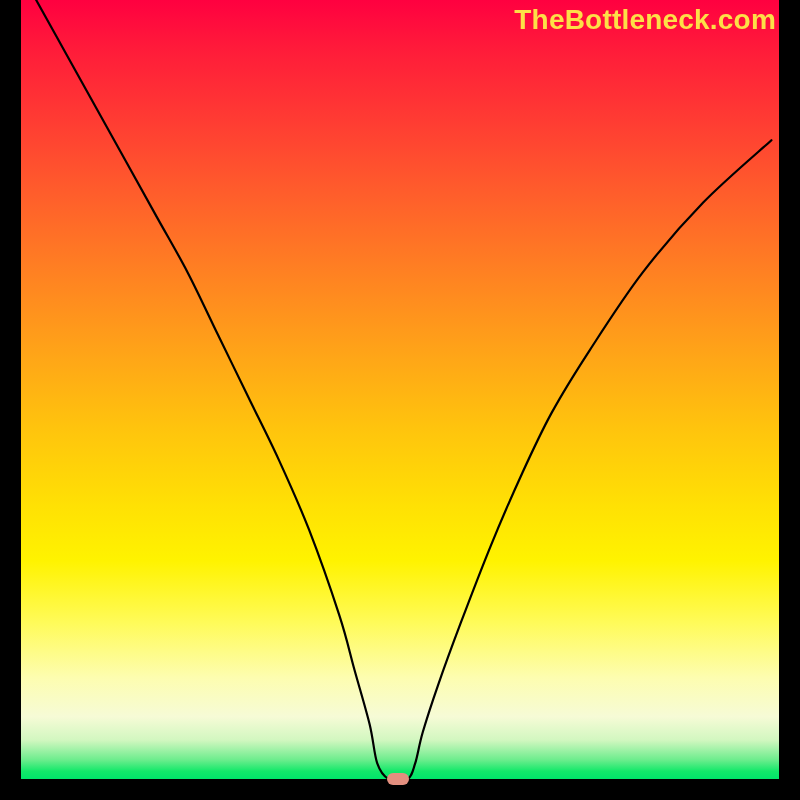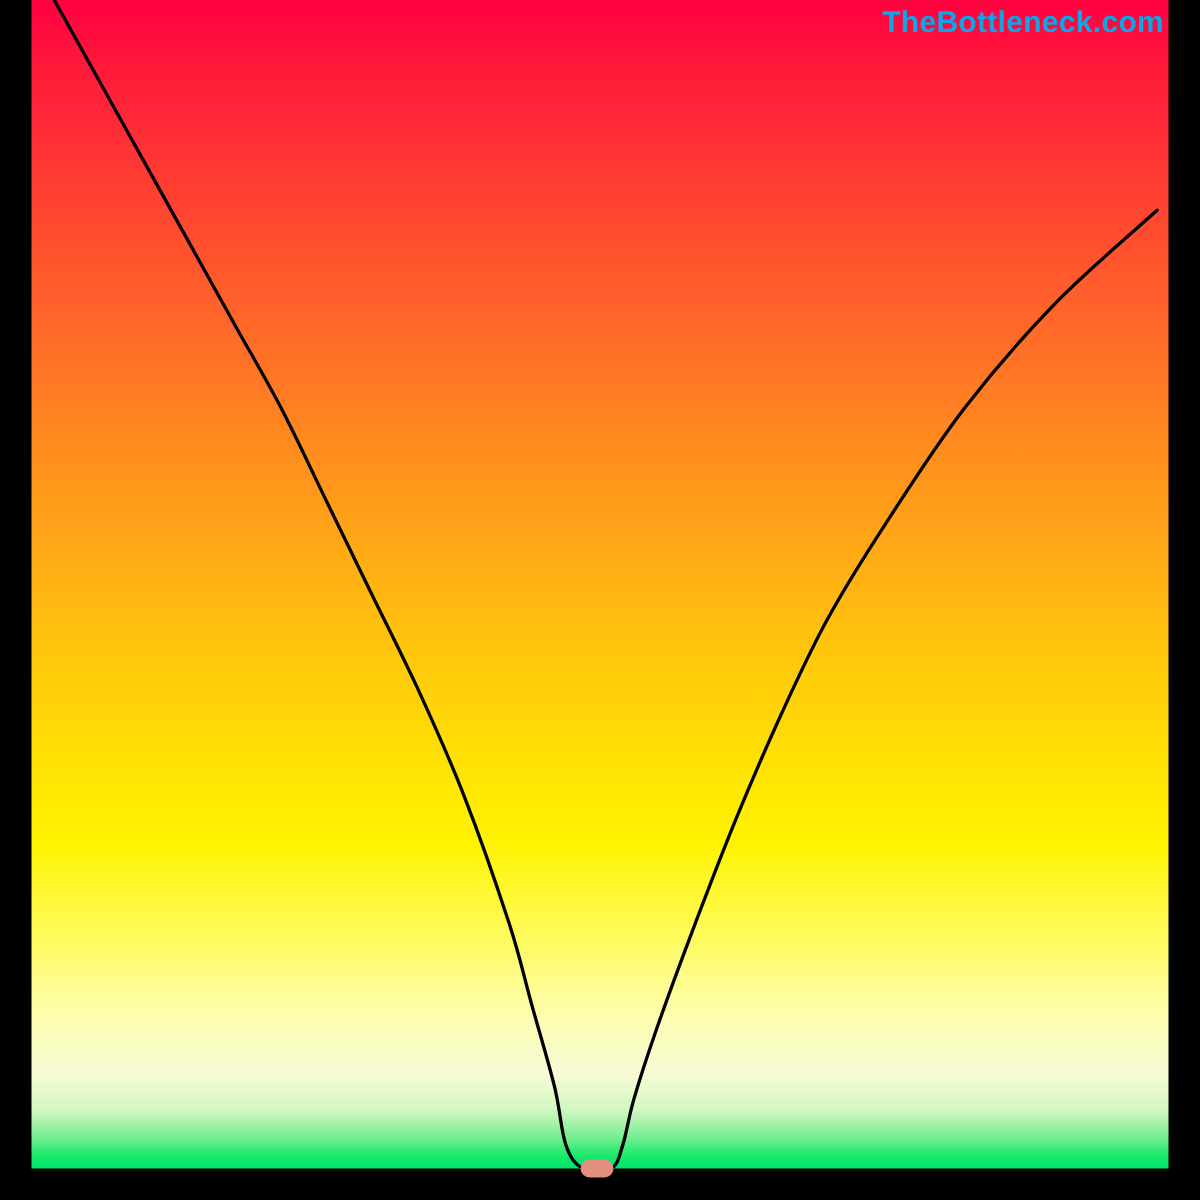--- a/index.html
+++ b/index.html
@@ -42,22 +42,22 @@
       #d2f7c0 95%,
       #6eed8e 97.5%,
       #13e86a 99%,
       #00e56a 100%
     );
   }
   .attribution {
     position: absolute;
     top: 4px;
     right: 24px;
-    color: #0ea5e9;
-    font-size: 20px;
+    color: #fde047;
+    font-size: 28px;
     font-weight: 600;
     letter-spacing: 0.2px;
     user-select: none;
   }
   svg.curve {
     position: absolute;
     left: 21px;
     top: 0;
     width: 758px;
     height: 779px;

